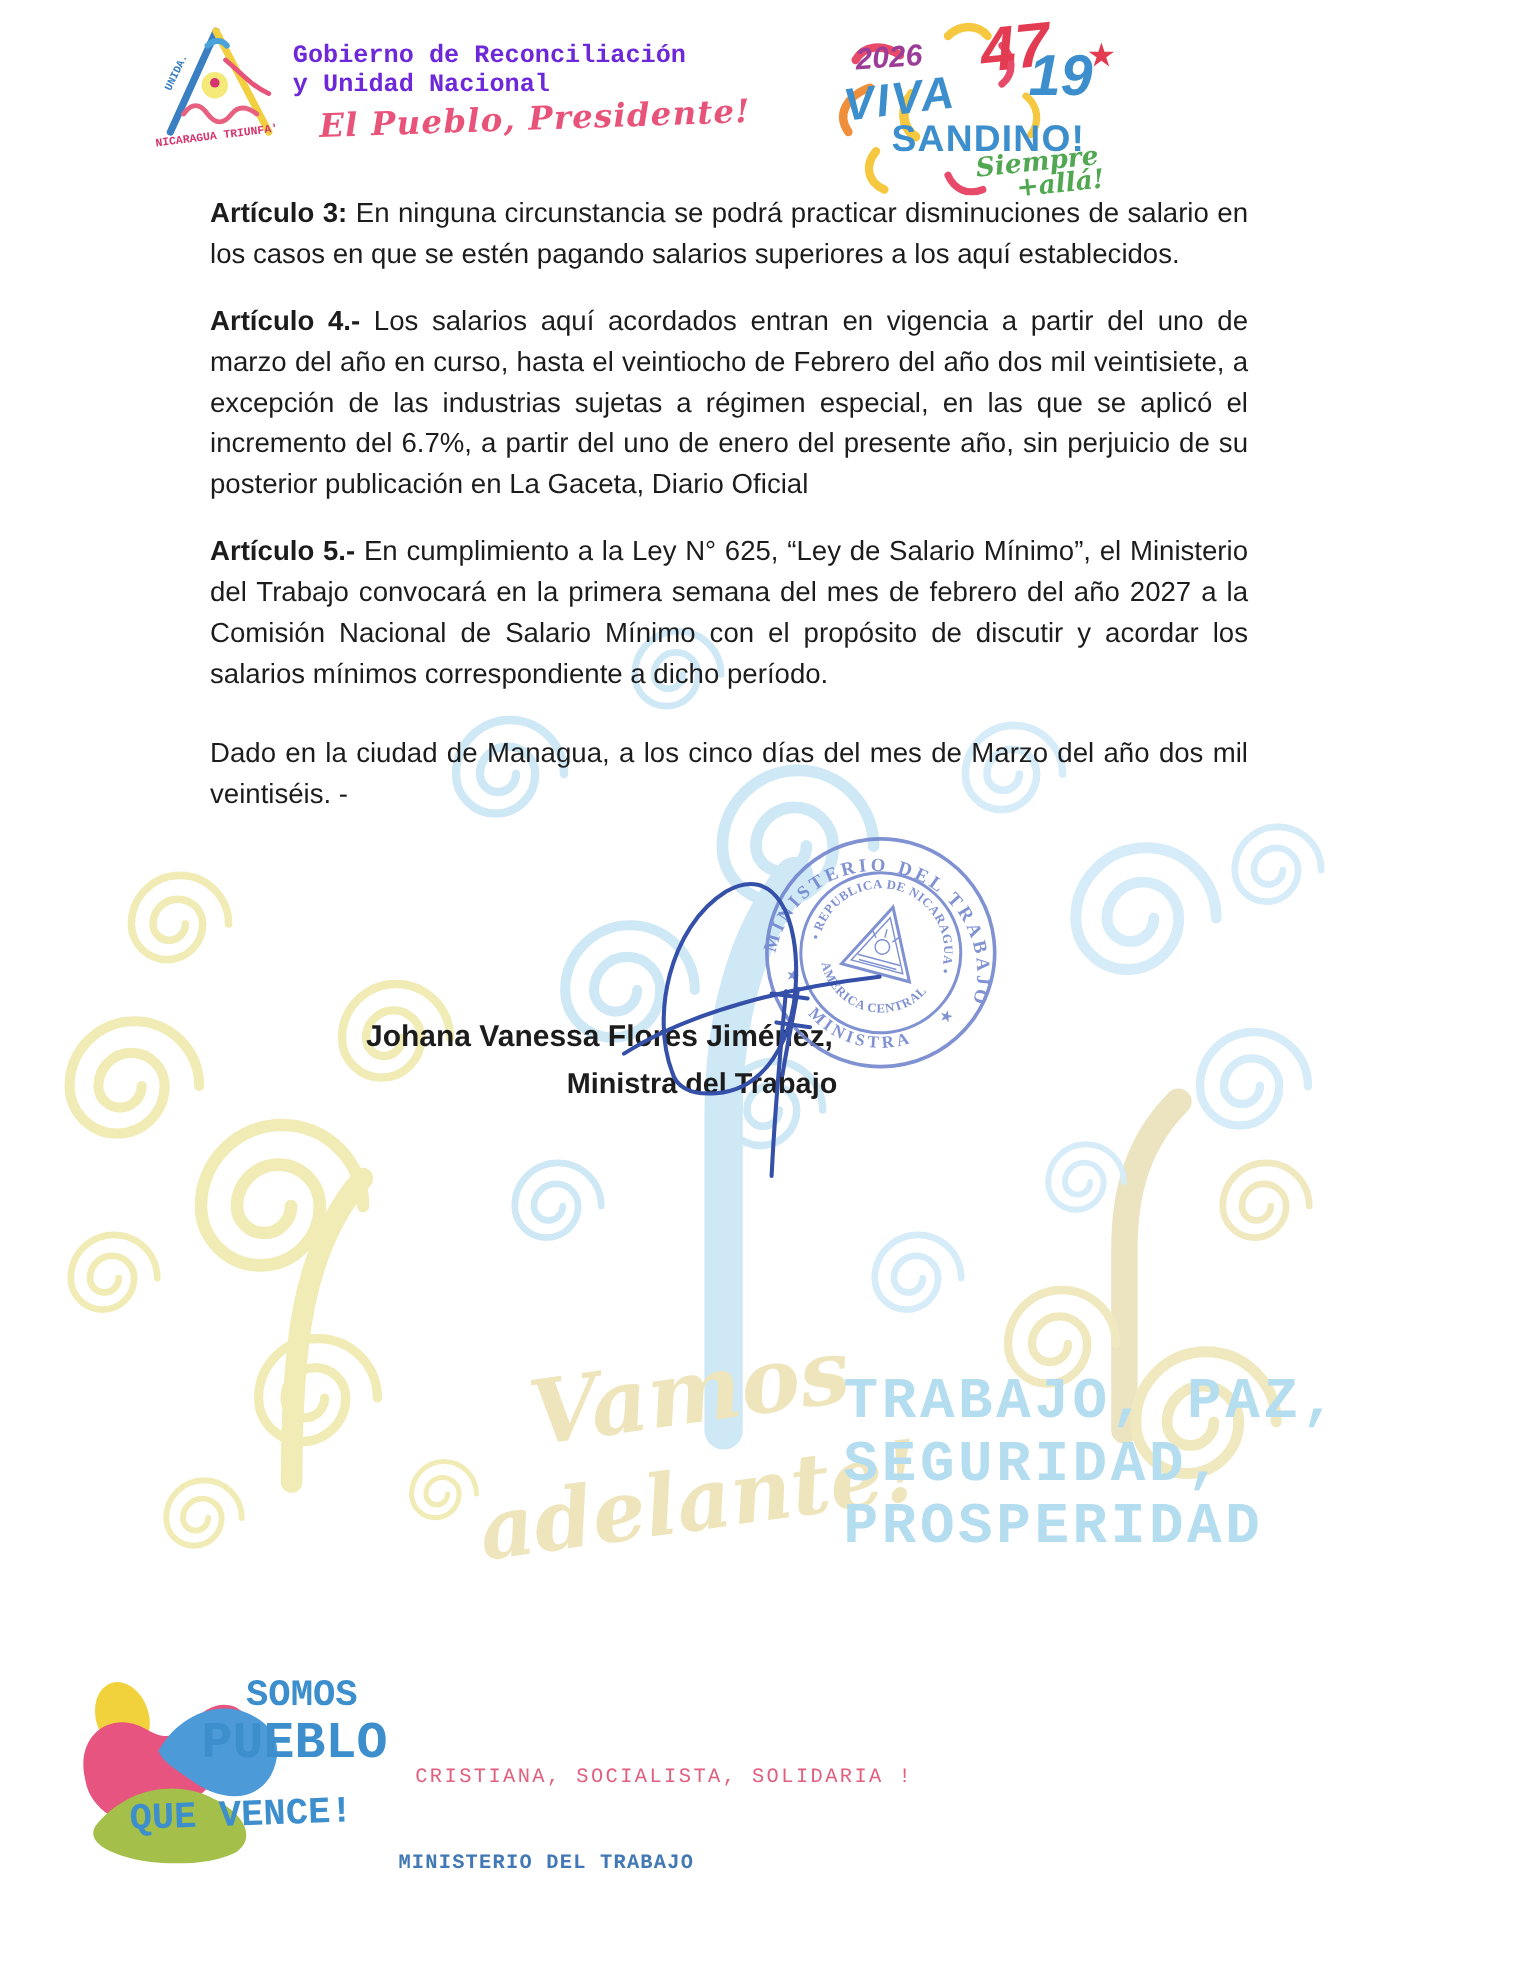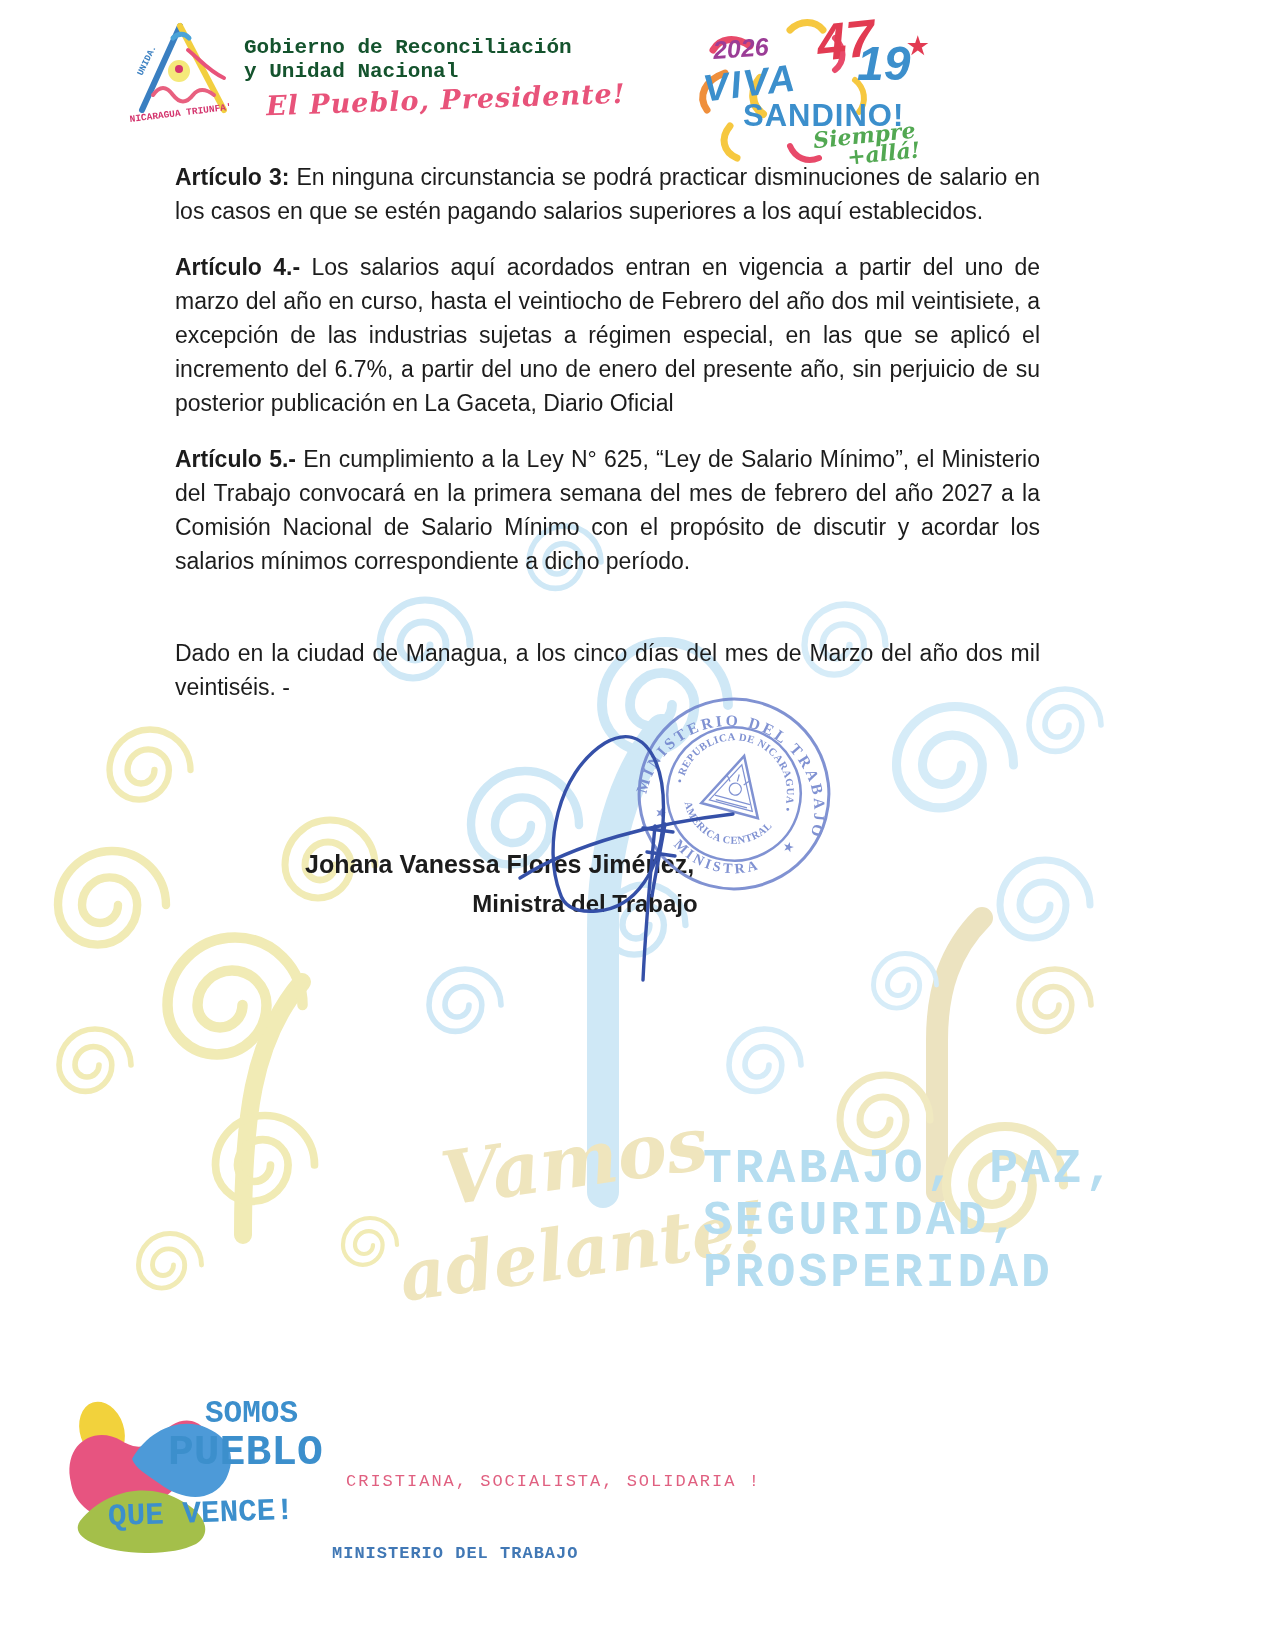--- a/index.html
+++ b/index.html
@@ -11,40 +11,40 @@
              font-family:"DejaVu Serif",serif;font-style:italic;font-weight:bold;
              transform:rotate(-8deg);line-height:62px;pointer-events:none;}
   .wm-script .l1{font-size:74px;margin-left:55px;}
   .wm-script .l2{font-size:70px;display:block;margin-top:8px;}
   .wm-block{position:absolute;left:703px;top:1143px;z-index:0;color:#b5ddf0;
             font-family:"Liberation Mono",monospace;font-weight:bold;font-size:48px;
             line-height:52px;letter-spacing:3px;pointer-events:none;}
   
   .hdr-left{position:absolute;left:128px;top:14px;z-index:2;}
   .hdr-left .emblem{position:absolute;left:0;top:4px;}
-  .gov-lines{position:absolute;left:116px;top:22px;color:#14532d;
+  .gov-lines{position:absolute;left:116px;top:22px;color:#6d28d9;
              font-family:"Liberation Mono",monospace;font-weight:bold;font-size:21px;line-height:24px;white-space:nowrap;}
   .gov-slogan{position:absolute;left:138px;top:70px;color:#e8537a;white-space:nowrap;
               font-family:"DejaVu Serif",serif;font-style:italic;font-weight:bold;font-size:27px;
               transform:rotate(-2deg);letter-spacing:1px;}
   .hdr-right{position:absolute;left:695px;top:18px;width:260px;height:140px;z-index:2;}
   .hdr-right span{position:absolute;white-space:nowrap;font-weight:bold;}
   .c-year{left:18px;top:16px;color:#9b3d96;font-size:25px;font-style:italic;transform:rotate(-4deg);}
   .c-47{left:122px;top:-8px;color:#e23b52;font-size:52px;font-style:italic;transform:rotate(-6deg);}
   .c-19{left:162px;top:18px;color:#3c8fcc;font-size:48px;font-style:italic;}
   .c-star{left:212px;top:14px;color:#e23b52;font-size:24px;}
   .c-viva{left:8px;top:44px;color:#3c8fcc;font-size:38px;font-style:italic;transform:rotate(-7deg);letter-spacing:2px;}
   .c-sandino{left:48px;top:80px;color:#3c8fcc;font-size:31px;letter-spacing:1px;}
   .c-s1{left:118px;top:104px;color:#52a852;font-size:22px;font-style:italic;transform:rotate(-6deg);font-family:"DejaVu Serif",serif;}
   .c-s2{left:152px;top:122px;color:#52a852;font-size:22px;font-style:italic;transform:rotate(-6deg);font-family:"DejaVu Serif",serif;}
   
   .body-text{position:absolute;left:175px;top:160px;width:865px;z-index:2;
              font-size:23px;line-height:34px;text-align:justify;}
   .body-text p{margin:0 0 22px 0;}
-  .body-text p.closing{margin-top:58px;}
+  .body-text p.closing{margin-top:32px;}
   .art-label{font-weight:bold;}
   .art-label::after{content:"\00a0";}
   
   .sig-name{position:absolute;left:305px;top:850px;width:560px;z-index:2;
             font-weight:bold;font-size:25px;}
   .sig-title{position:absolute;left:305px;top:890px;width:560px;z-index:2;text-align:center;
              font-weight:bold;font-size:24px;}
   .stamp{position:absolute;left:628px;top:688px;z-index:3;opacity:.88;}
   .sig-svg{position:absolute;left:505px;top:718px;z-index:4;}
   

